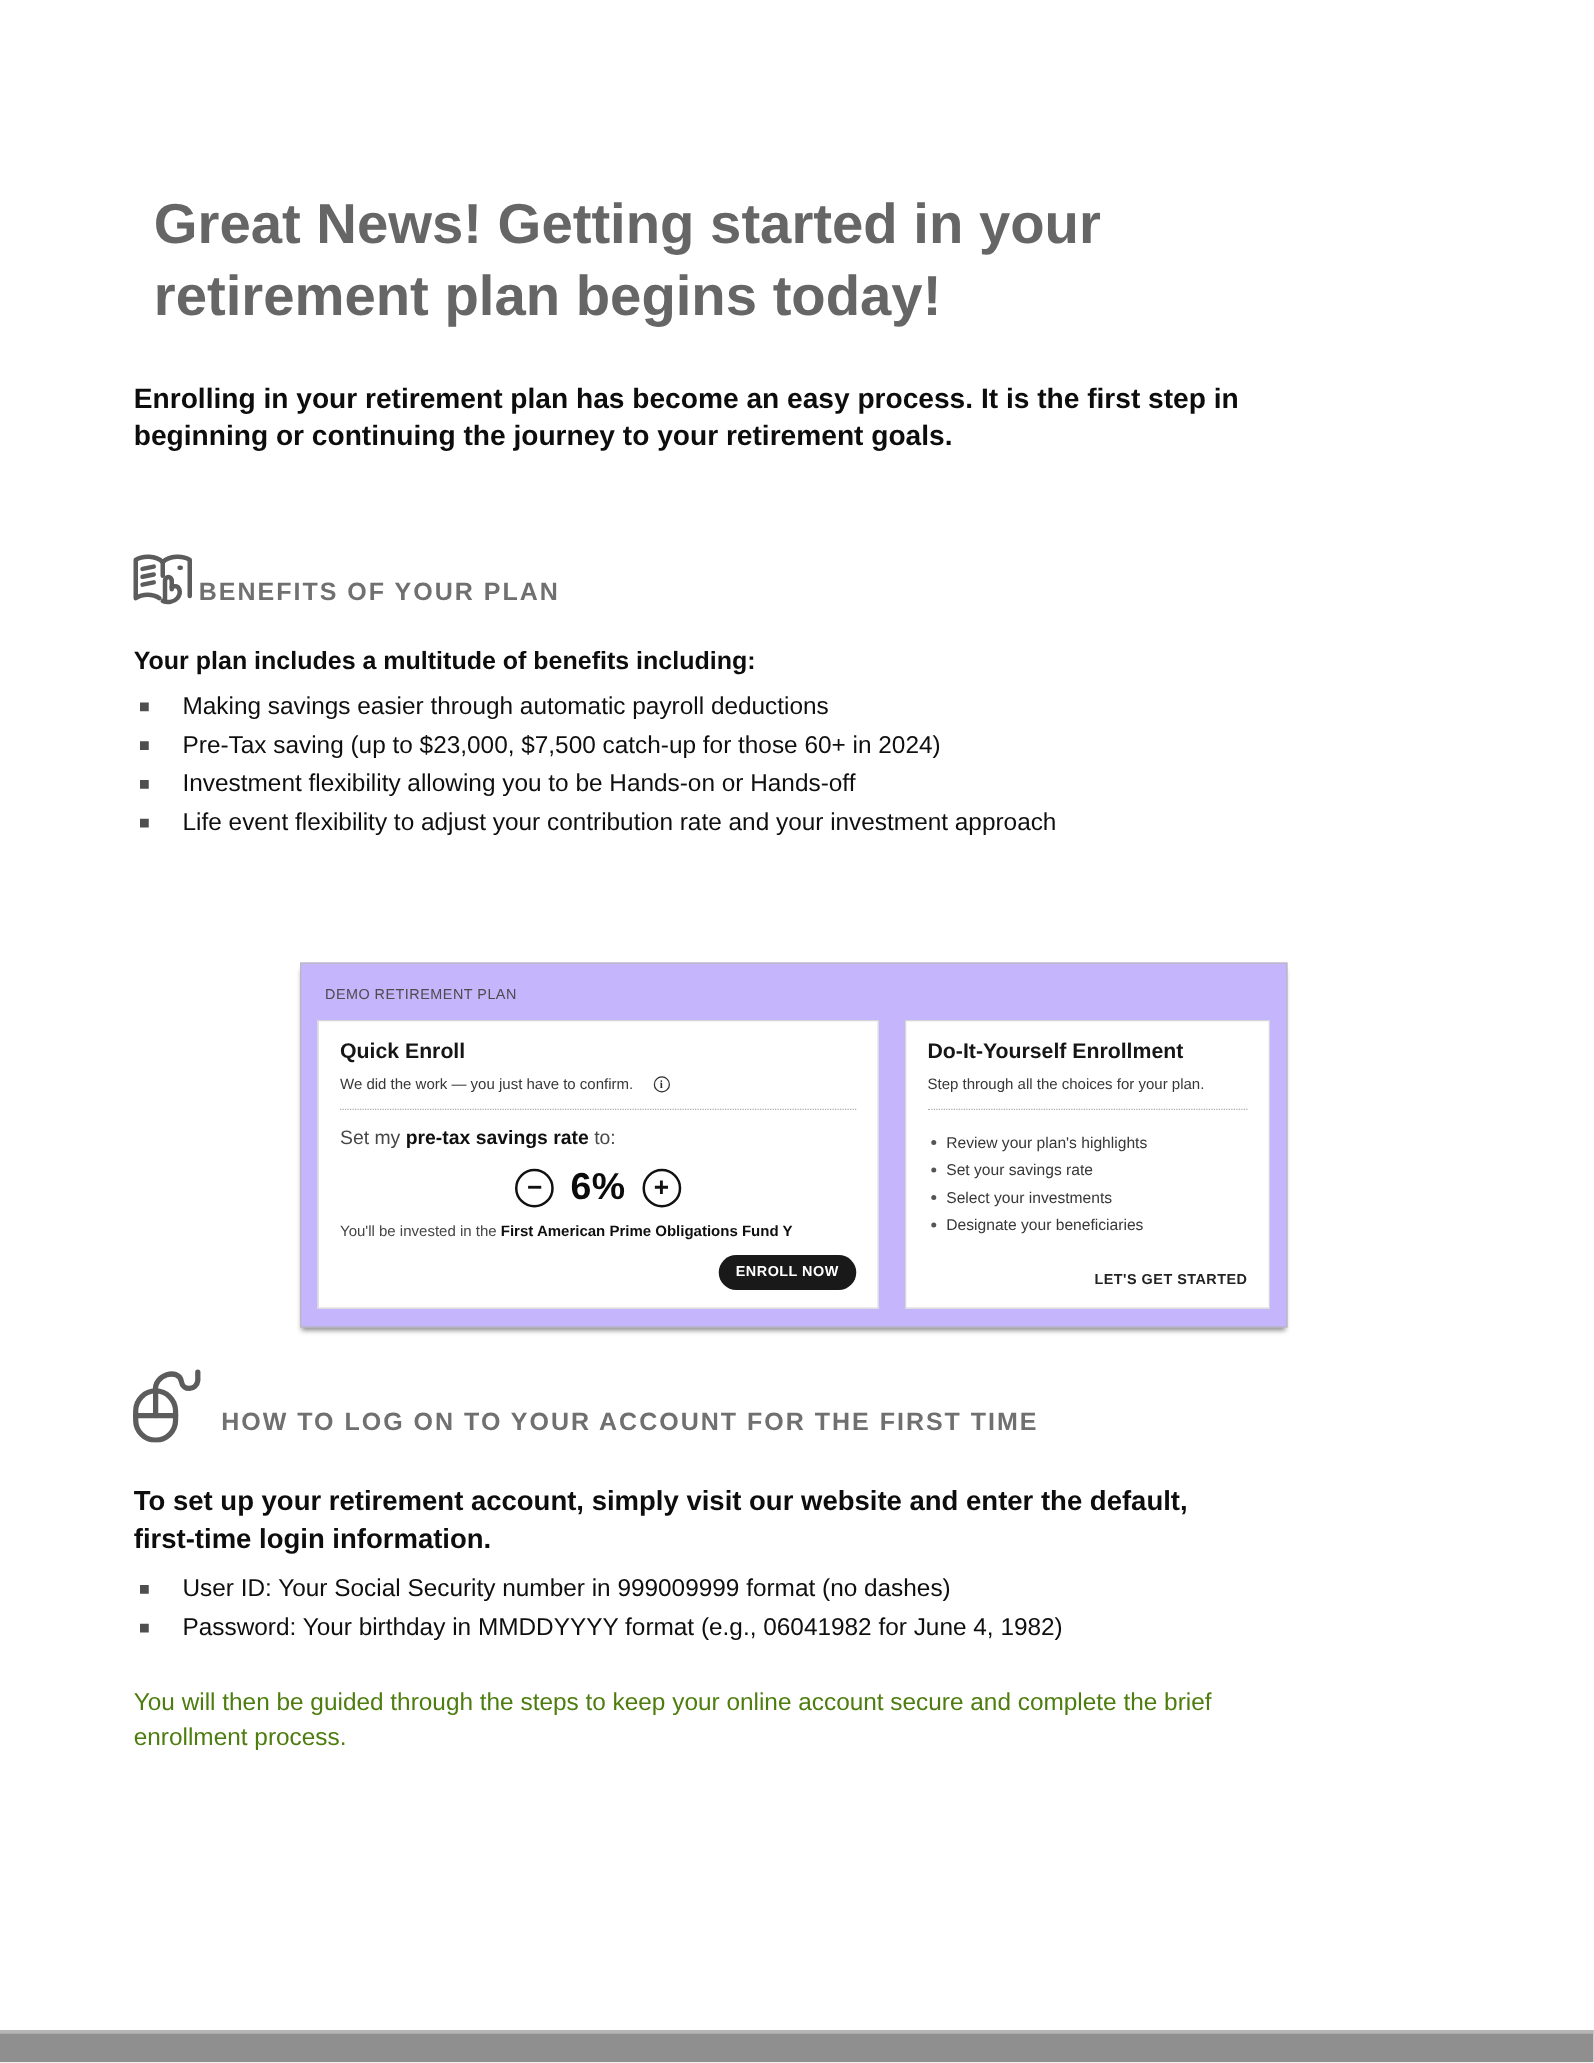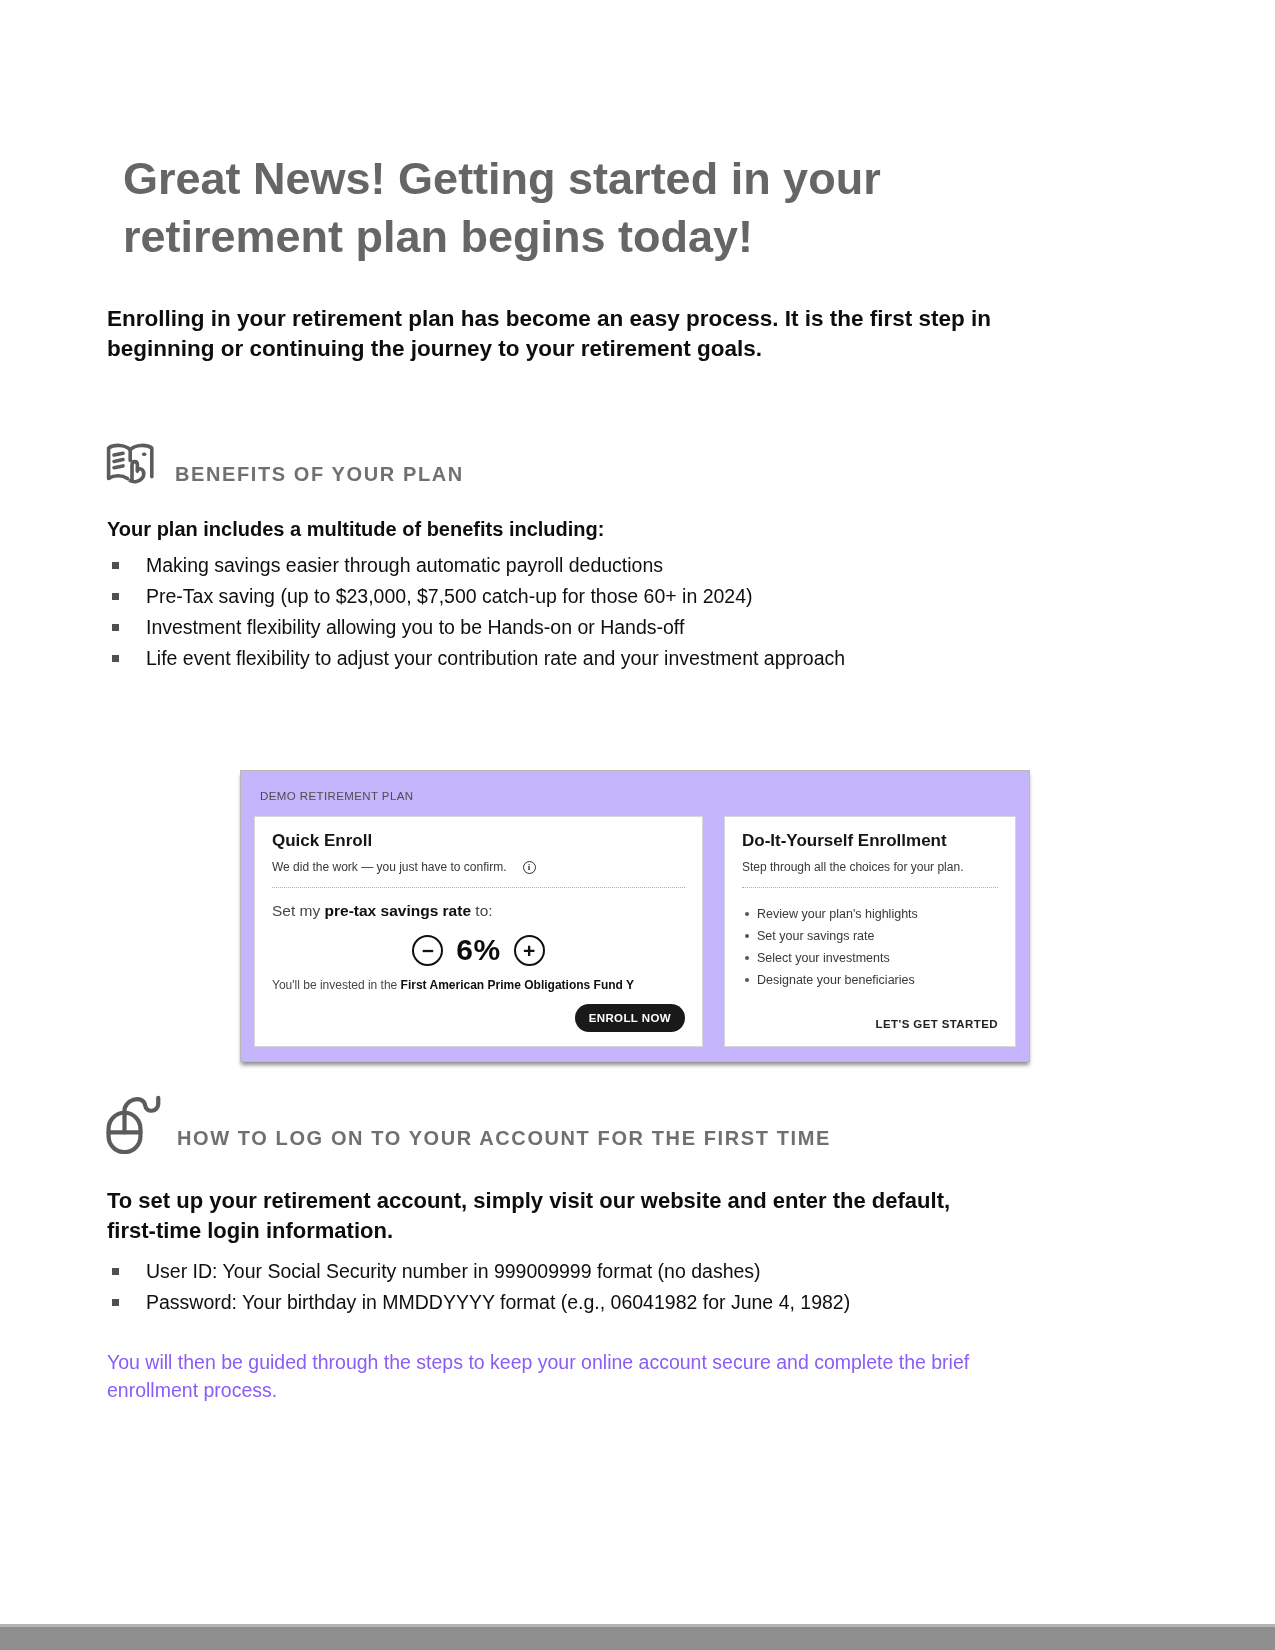--- a/index.html
+++ b/index.html
@@ -13,21 +13,21 @@
     position:absolute; left:123px; top:150px; width:1000px;
     font-size:45px; font-weight:700; color:#666666; line-height:58px;
   }
   .page-title span { display:block; }
   .intro {
     position:absolute; left:107px; top:304px; width:960px;
     font-size:22.5px; font-weight:700; color:#0d0d0d; line-height:30px;
   }
   .intro span { display:block; }
 
-  .section-header { position:absolute; display:flex; align-items:flex-end; gap:16px; }
+  .section-header { position:absolute; display:flex; align-items:flex-end; gap:0; }
   .section-header .heading {
     font-size:20px; font-weight:700; color:#707070; letter-spacing:1.6px; padding-bottom:4px;
     white-space:nowrap;
   }
   #benefits-header { left:105px; top:440px; }
   #login-header { left:100px; top:1094px; gap:13px; }
 
   .lead { position:absolute; left:107px; font-size:20px; font-weight:700; color:#0d0d0d; }
   #benefits-lead { top:518px; }
   #login-lead { top:1186px; font-size:22px; line-height:30px; width:960px; }
@@ -39,21 +39,21 @@
   ul.doc-list li {
     position:relative; padding-left:36px; font-size:19.5px; color:#0f0f0f;
     line-height:31px; white-space:nowrap;
   }
   ul.doc-list .sq {
     position:absolute; left:2px; top:12px; width:7px; height:7px; background:#4f4f4f;
   }
 
   .closing {
     position:absolute; left:107px; top:1348px; width:970px;
-    font-size:19.5px; line-height:28px; color:#8b5cf6;
+    font-size:19.5px; line-height:28px; color:#4d7c0f;
   }
   .closing span { display:block; }
 
   
   .demo-card {
     position:absolute; left:240px; top:770px; width:790px; height:292px;
     background:#c4b5fd; border:1px solid #b9b9b9;
     box-shadow:0 4px 4px -1px rgba(0,0,0,0.45);
     padding:15px 13px;
   }

